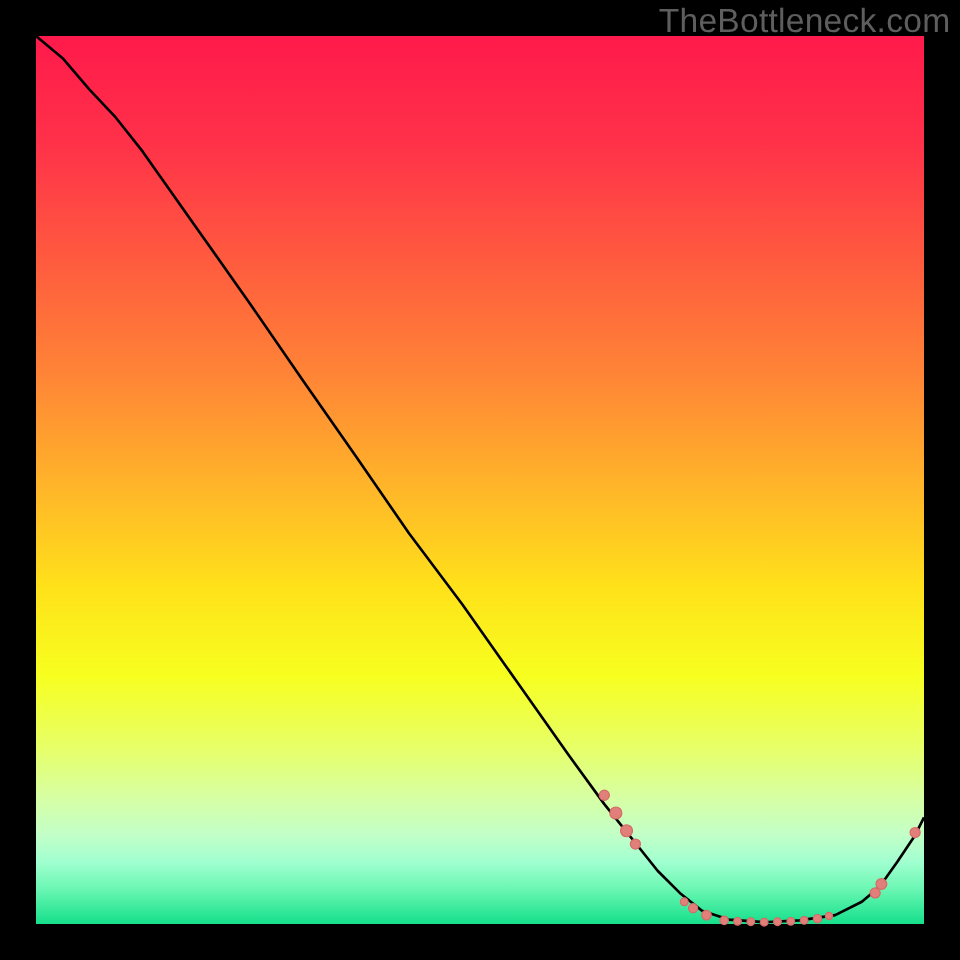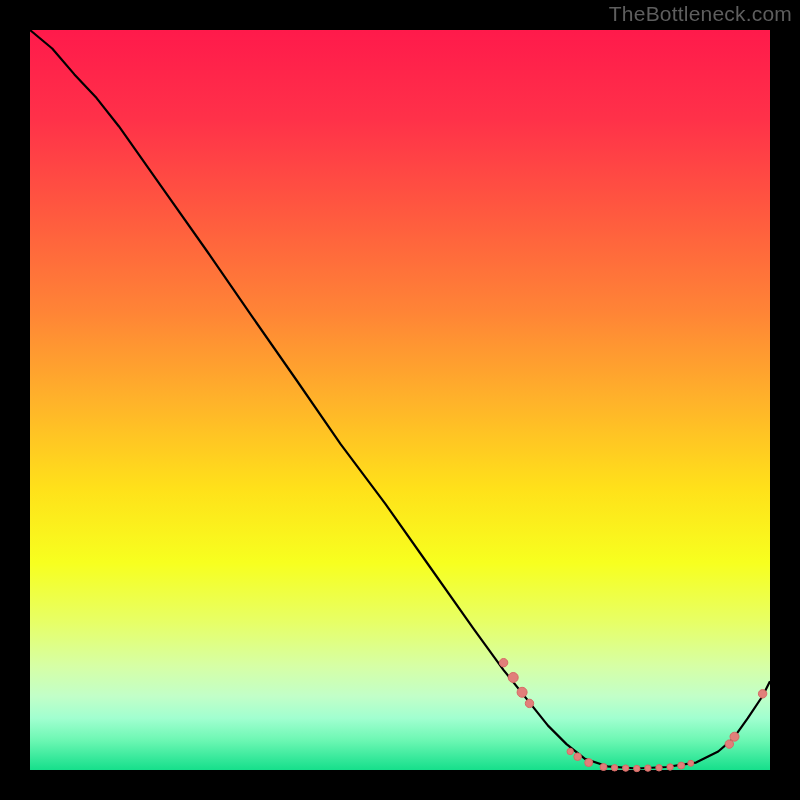--- a/index.html
+++ b/index.html
@@ -18,21 +18,21 @@
   svg.plot {
     position: absolute;
     left: 0;
     top: 0;
   }
   .watermark {
     position: absolute;
     top: 2px;
     right: 8px;
     font-family: Arial, Helvetica, sans-serif;
-    font-size: 21px;
+    font-size: 28px;
     color: #5e5e5e;
     letter-spacing: 0.2px;
     user-select: none;
   }
 </style>
 </head>
 <body>
 
 <div class="stage">
   <svg class="plot" width="800" height="800" viewBox="0 0 800 800">

